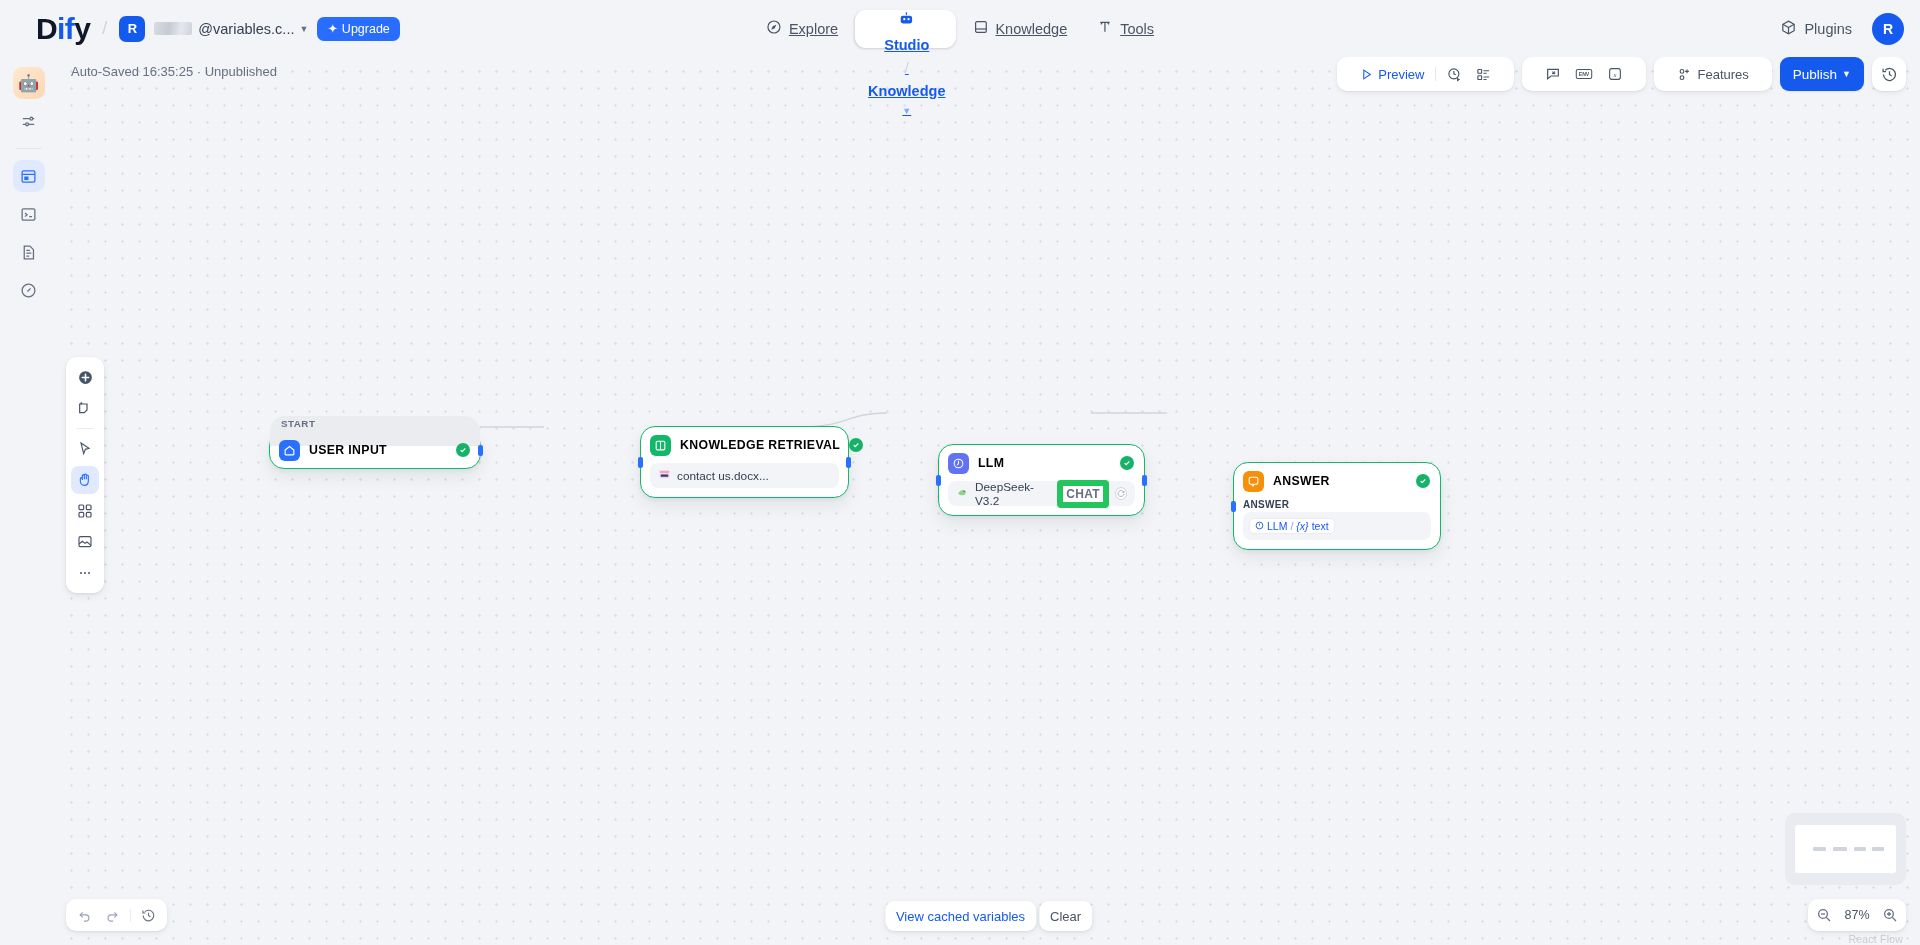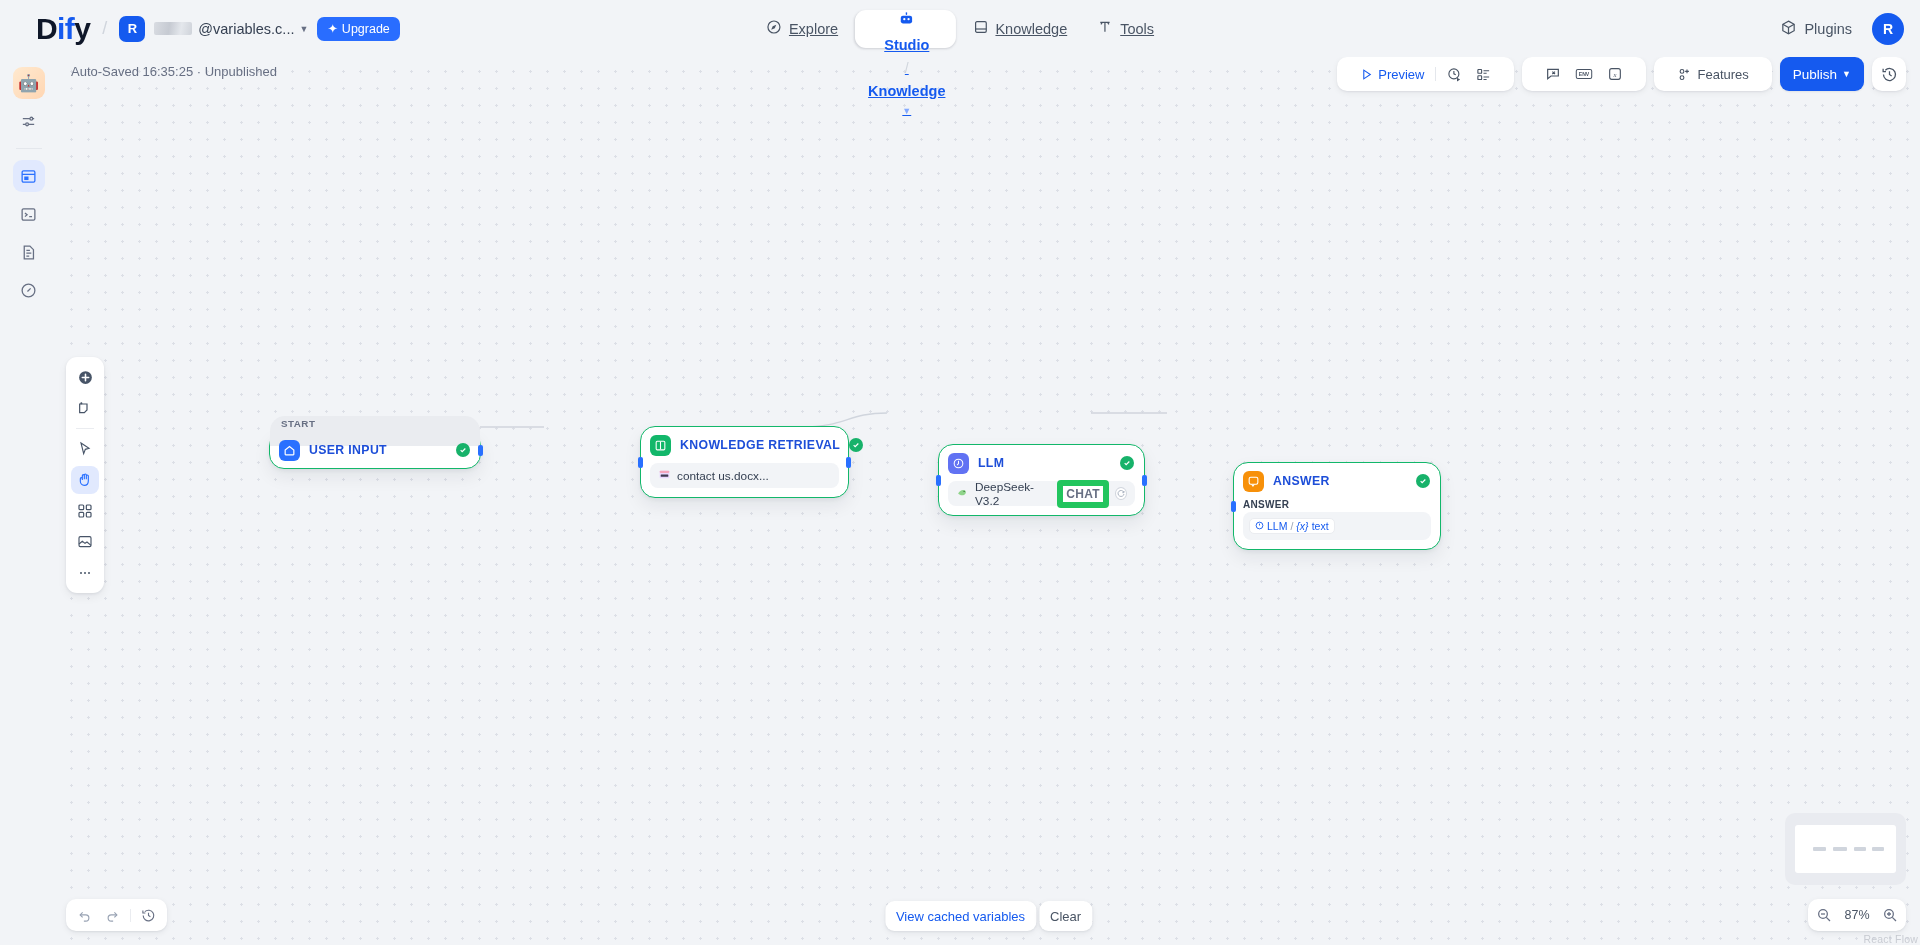--- a/index.html
+++ b/index.html
@@ -172,21 +172,21 @@
   }
   .node-head {
     display: flex; align-items: center; gap: 9px;
     height: 36px; padding: 0 10px 0 9px;
   }
   .node-ico {
     width: 21px; height: 21px; border-radius: 6px;
     display: flex; align-items: center; justify-content: center; flex: none;
   }
   .node-title {
-    font-size: 12.3px; font-weight: 700; color: #1d4ed8;
+    font-size: 12.3px; font-weight: 700; color: #000000;
     letter-spacing: .35px; white-space: nowrap; flex: 1;
   }
   .check {
     width: 14px; height: 14px; border-radius: 50%; background: #17b26a; flex: none;
     display: flex; align-items: center; justify-content: center;
   }
   .node-body { padding: 0 9px 9px; }
   .body-chip {
     background: #f2f4f7; border-radius: 8px; height: 25px;
     display: flex; align-items: center; gap: 6px; padding: 0 8px;
@@ -273,21 +273,21 @@
   .zoom-bar {
     position: absolute; right: 14px; bottom: 14px;
     height: 32px; background: #fff; border-radius: 10px;
     display: flex; align-items: center; padding: 0 8px; gap: 9px;
     box-shadow: 0 2px 6px rgba(16,24,40,.07), 0 1px 2px rgba(16,24,40,.06);
     z-index: 13;
   }
   .zoom-pct { font-size: 12.5px; color: #495464; min-width: 32px; text-align: center; }
   .zoom-ico { color: #676f83; display: flex; cursor: pointer; }
   .attrib {
-    position: absolute; right: 2px; bottom: 0px;
+    position: absolute; right: 17px; bottom: 0px;
     font-size: 10.5px; color: #c9ccd3; letter-spacing: .2px; z-index: 11;
   }
 </style>
 </head>
 <body>
 
 <div class="app">
 
   <div class="header">
     <div class="hdr-left">

